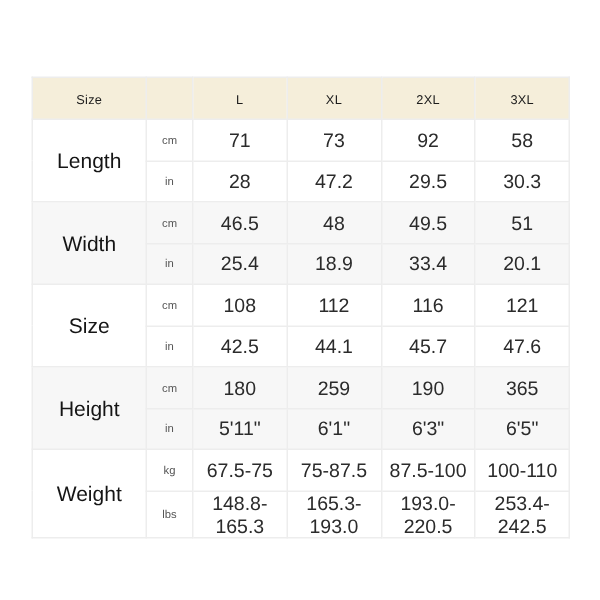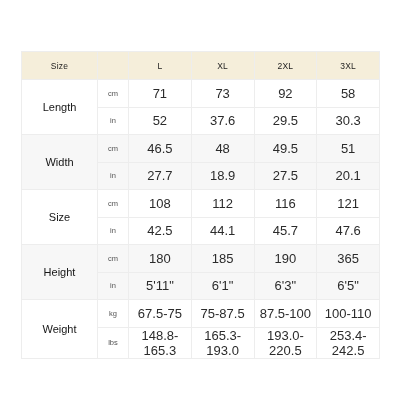--- a/index.html
+++ b/index.html
@@ -57,21 +57,21 @@
   }
 
   
   tbody td {
     height: 26.5px;
     font-size: 13px;
     color: #2b2b2b;
   }
 
   td.metric-label {
-    font-size: 11px;
+    font-size: 14px;
     font-weight: bold;
     color: #151515;
   }
 
   td.unit-cell {
     font-size: 7.5px;
     color: #555555;
   }
 
   tr.band-shaded td {
@@ -113,38 +113,38 @@
         <tr class="band-plain">
           <td class="metric-label" rowspan="2">Length</td>
           <td class="unit-cell">cm</td>
           <td class="value-cell">71</td>
           <td class="value-cell">73</td>
           <td class="value-cell">92</td>
           <td class="value-cell">58</td>
         </tr>
         <tr class="band-plain">
           <td class="unit-cell">in</td>
-          <td class="value-cell">52</td>
-          <td class="value-cell">37.6</td>
+          <td class="value-cell">28</td>
+          <td class="value-cell">47.2</td>
           <td class="value-cell">29.5</td>
           <td class="value-cell">30.3</td>
         </tr>
         <tr class="band-shaded">
           <td class="metric-label" rowspan="2">Width</td>
           <td class="unit-cell">cm</td>
           <td class="value-cell">46.5</td>
           <td class="value-cell">48</td>
           <td class="value-cell">49.5</td>
           <td class="value-cell">51</td>
         </tr>
         <tr class="band-shaded">
           <td class="unit-cell">in</td>
-          <td class="value-cell">27.7</td>
+          <td class="value-cell">25.4</td>
           <td class="value-cell">18.9</td>
-          <td class="value-cell">27.5</td>
+          <td class="value-cell">33.4</td>
           <td class="value-cell">20.1</td>
         </tr>
         <tr class="band-plain">
           <td class="metric-label" rowspan="2">Size</td>
           <td class="unit-cell">cm</td>
           <td class="value-cell">108</td>
           <td class="value-cell">112</td>
           <td class="value-cell">116</td>
           <td class="value-cell">121</td>
         </tr>
@@ -152,21 +152,21 @@
           <td class="unit-cell">in</td>
           <td class="value-cell">42.5</td>
           <td class="value-cell">44.1</td>
           <td class="value-cell">45.7</td>
           <td class="value-cell">47.6</td>
         </tr>
         <tr class="band-shaded">
           <td class="metric-label" rowspan="2">Height</td>
           <td class="unit-cell">cm</td>
           <td class="value-cell">180</td>
-          <td class="value-cell">185</td>
+          <td class="value-cell">259</td>
           <td class="value-cell">190</td>
           <td class="value-cell">365</td>
         </tr>
         <tr class="band-shaded">
           <td class="unit-cell">in</td>
           <td class="value-cell">5'11"</td>
           <td class="value-cell">6'1"</td>
           <td class="value-cell">6'3"</td>
           <td class="value-cell">6'5"</td>
         </tr>

